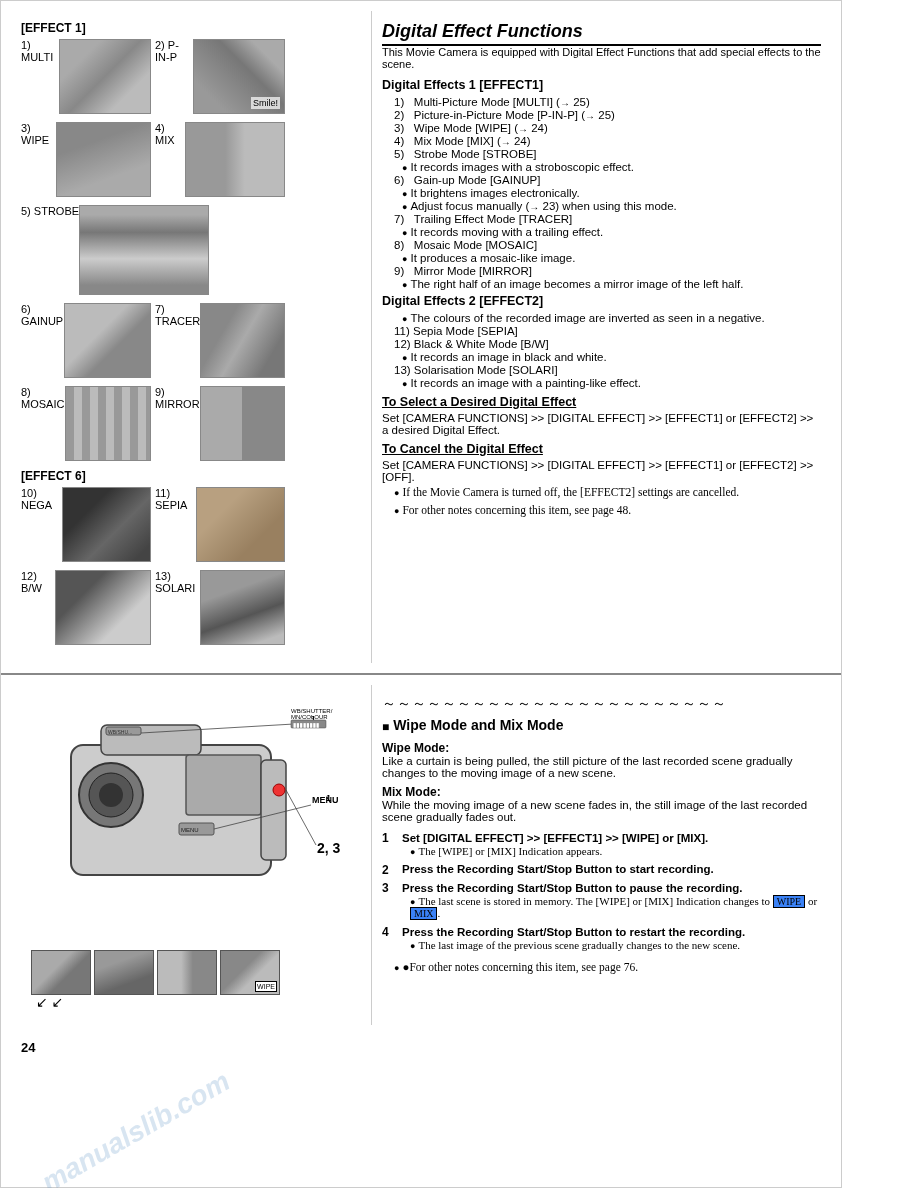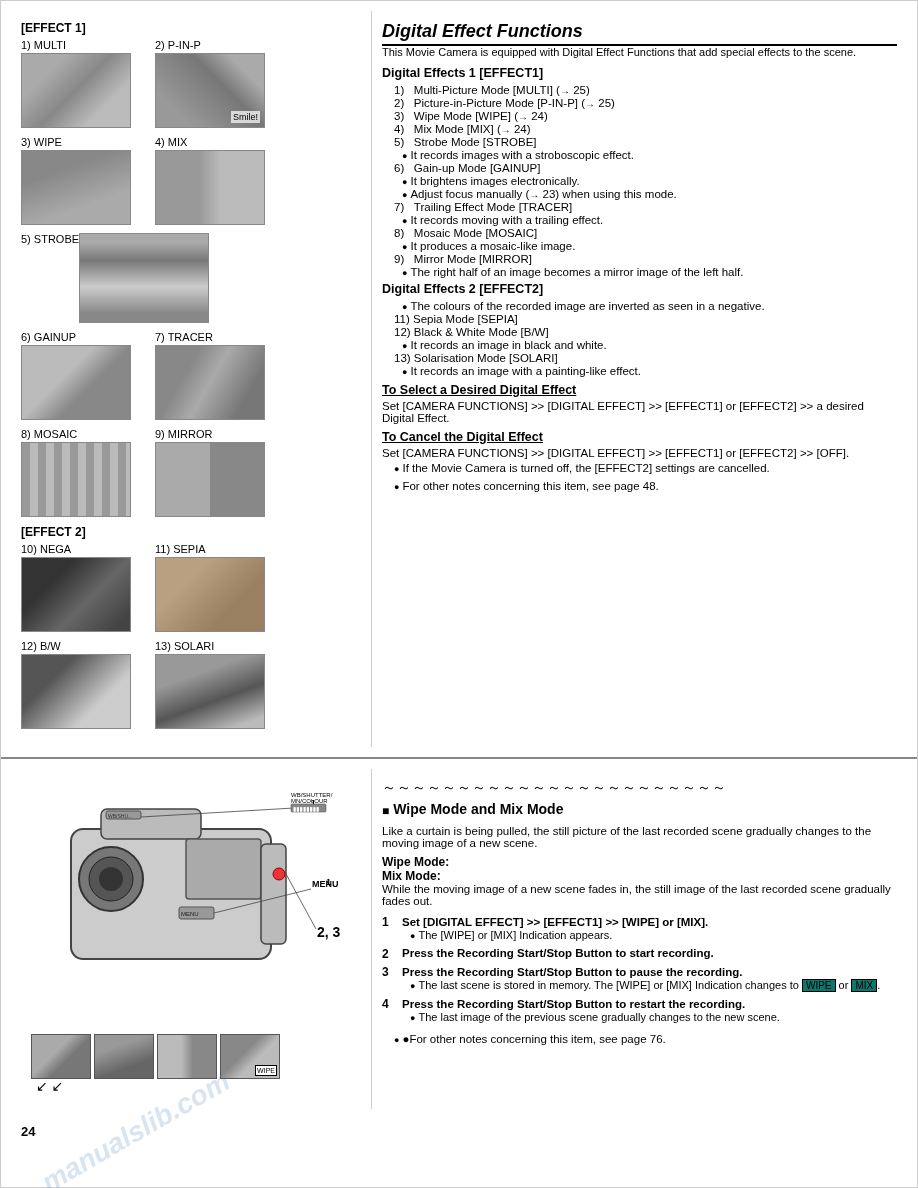--- a/index.html
+++ b/index.html
@@ -5,21 +5,21 @@
     * { margin: 0; padding: 0; box-sizing: border-box; }
     body {
       font-family: Arial, sans-serif;
       font-size: 12px;
       background: #fff;
       width: 918px;
       min-height: 1188px;
       color: #000;
     }
     .page {
-      width: 918px;
+      width: 842px;
       min-height: 1188px;
       display: flex;
       flex-direction: column;
       border: 1px solid #ccc;
     }
     
     .top-section {
       display: flex;
       border-bottom: 2px solid #888;
       padding: 10px 0 10px 0;
@@ -60,21 +60,20 @@
     }
     
     .effect-grid {
       display: flex;
       flex-wrap: wrap;
       gap: 4px;
       margin-bottom: 8px;
     }
     .effect-item {
       display: flex;
-      flex-direction: column;
       align-items: flex-start;
       width: 130px;
     }
     .effect-label {
       font-size: 11px;
       margin-bottom: 2px;
     }
     .effect-img {
       width: 110px;
       height: 75px;
@@ -186,20 +185,21 @@
       text-decoration: underline;
     }
     .action-text {
       font-size: 11.5px;
       margin-bottom: 3px;
     }
     .bullet-text {
       font-size: 11.5px;
       padding-left: 12px;
       margin-bottom: 2px;
+      font-family: Liberation Serif, serif;
     }
     .bullet-text::before {
       content: '●';
       margin-right: 3px;
       font-size: 9px;
     }
     
     .watermark {
       position: absolute;
       bottom: 40px;
@@ -270,21 +270,21 @@
       font-weight: bold;
       font-size: 13px;
     }
     .arrow-right {
       font-size: 10px;
     }
     .kbd {
       border: 1px solid #000;
       padding: 0 3px;
       font-size: 10px;
-      background: #0f766e;
+      background: #3b82f6;
     }
   </style>
 </head>
 <body>
 
 <div class="page">
 
   <div class="top-section">
 
     <div class="left-col">
@@ -333,21 +333,21 @@
         <div class="effect-item">
           <span class="effect-label">8) MOSAIC</span>
           <div class="effect-img img-mosaic"></div>
         </div>
         <div class="effect-item">
           <span class="effect-label">9) MIRROR</span>
           <div class="effect-img img-mirror"></div>
         </div>
       </div>
 
-      <div class="effect-group-title" style="margin-top:8px;">[EFFECT 2]</div>
+      <div class="effect-group-title" style="margin-top:8px;">[EFFECT 6]</div>
 
       <div class="effect-grid">
         <div class="effect-item">
           <span class="effect-label">10) NEGA</span>
           <div class="effect-img img-nega"></div>
         </div>
         <div class="effect-item">
           <span class="effect-label">11) SEPIA</span>
           <div class="effect-img img-sepia"></div>
         </div>
@@ -477,22 +477,22 @@
 
     <div class="bottom-right">
 
       <div class="wavy-line">～～～～～～～～～～～～～～～～～～～～～～～</div>
 
       <div style="display:flex; align-items:center; gap:4px; margin-bottom:4px;">
         <span>■</span>
         <span class="wipe-heading">Wipe Mode and Mix Mode</span>
       </div>
 
+      <p><strong>Wipe Mode:</strong></p>
       <p style="font-size:11.5px; margin-bottom:6px;">Like a curtain is being pulled, the still picture of the last recorded scene gradually changes to the moving image of a new scene.</p>
-      <p><strong>Wipe Mode:</strong></p>
 
       <p><strong>Mix Mode:</strong></p>
       <p style="font-size:11.5px; margin-bottom:8px;">While the moving image of a new scene fades in, the still image of the last recorded scene gradually fades out.</p>
 
       <div class="numbered-step">
         <span class="step-num">1</span>
         <div>
           <span class="step-text bold">Set [DIGITAL EFFECT] &gt;&gt; [EFFECT1] &gt;&gt; [WIPE] or [MIX].</span>
           <p class="bullet-text" style="font-size:11px; padding-left:8px;">The [WIPE] or [MIX] Indication appears.</p>
         </div>

